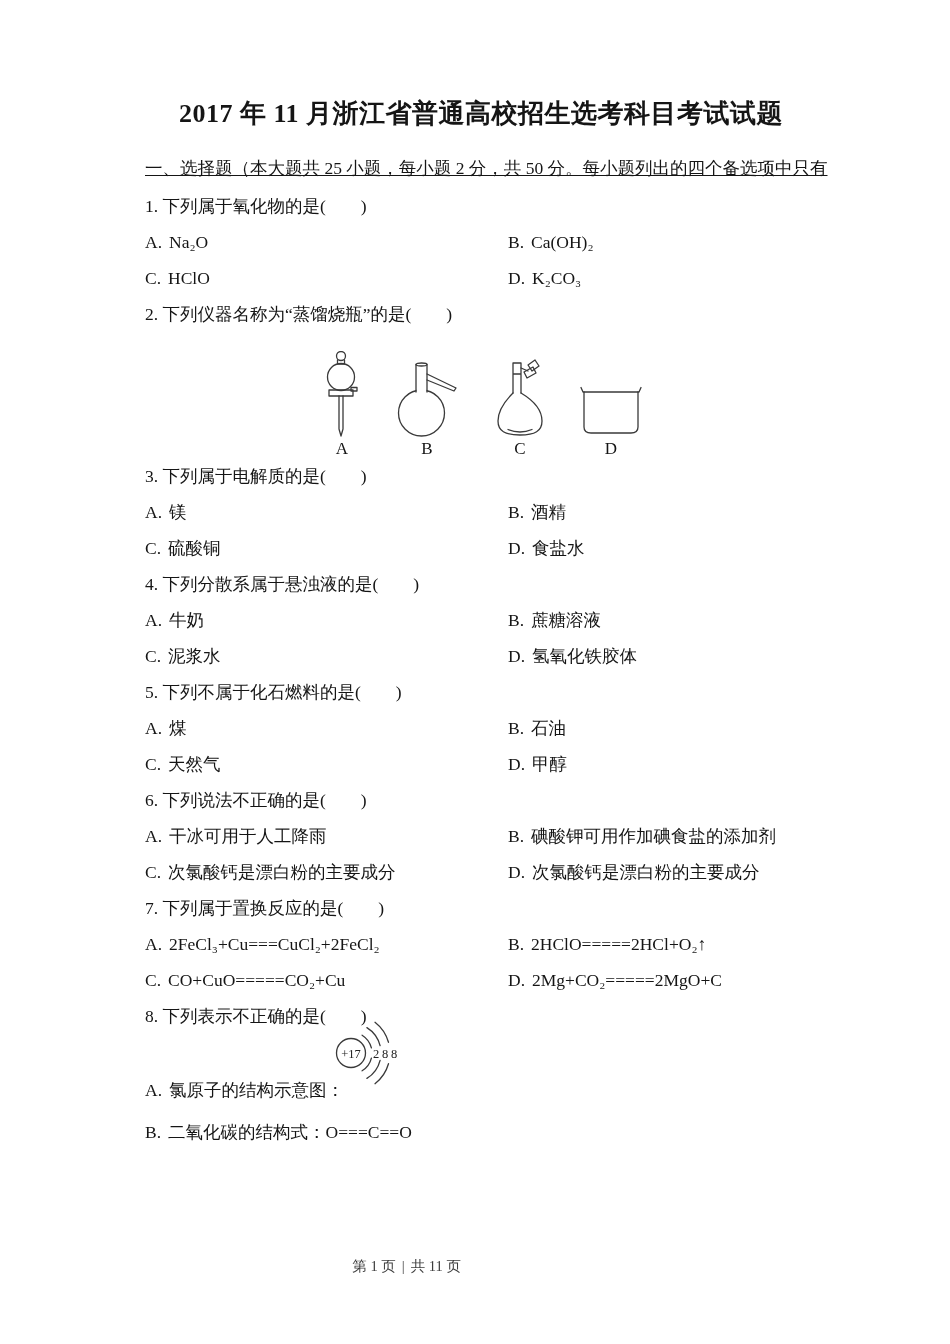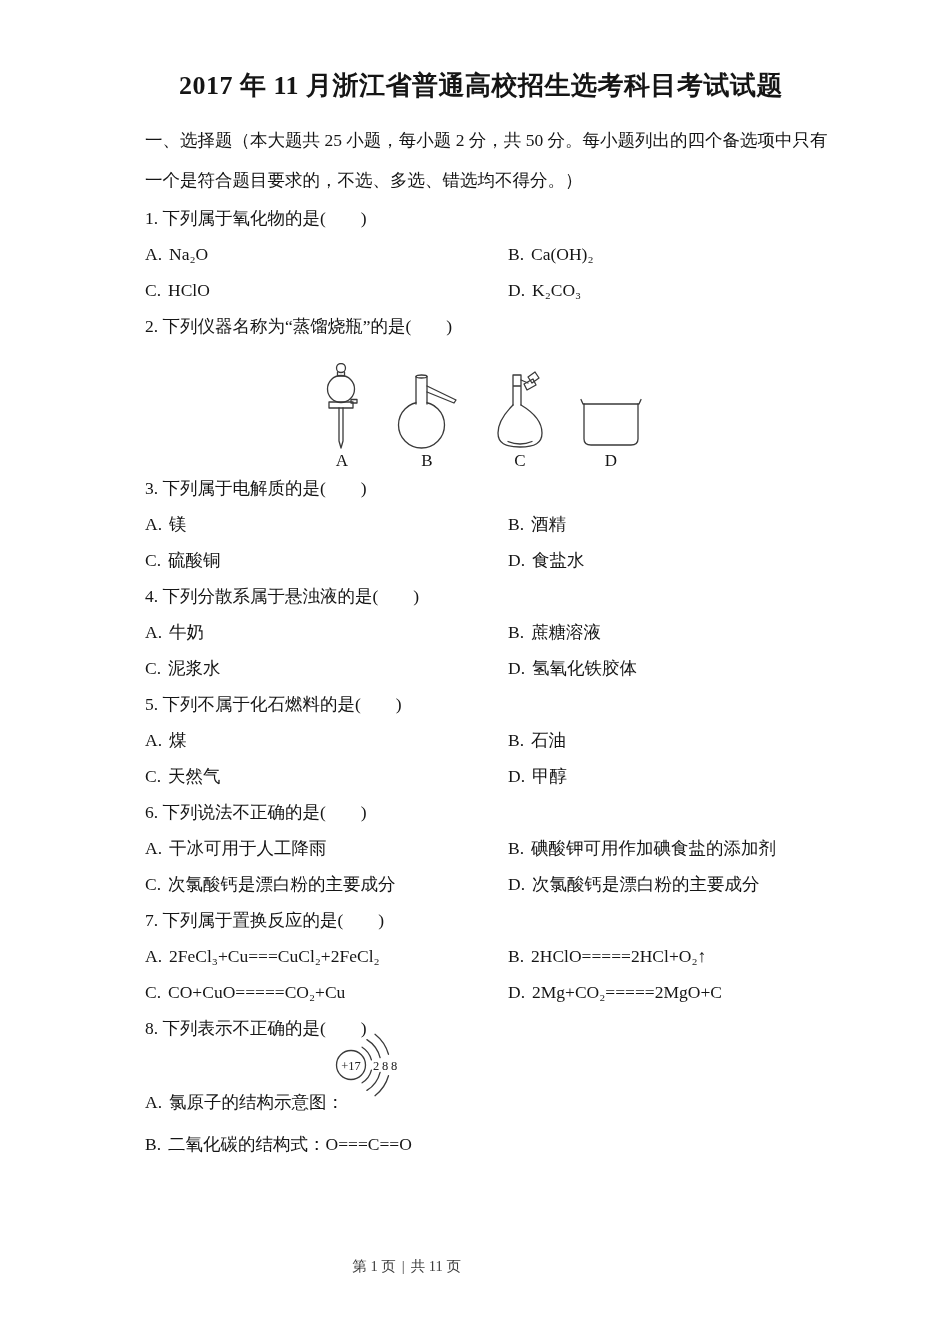--- a/index.html
+++ b/index.html
@@ -3,24 +3,24 @@
 <meta charset="utf-8">
 <style>
   html,body{margin:0;padding:0;}
   body{
     width:950px;height:1344px;position:relative;overflow:hidden;
     background:#ffffff;color:#151515;
     font-family:"Liberation Serif","DejaVu Serif",serif;
   }
   .content{position:absolute;left:145px;top:0;width:672px;}
   .title{
-    margin-top:68px;font-size:26px;font-weight:700;text-align:center;
+    margin-top:96px;font-size:26px;font-weight:700;text-align:center;
     line-height:36px;letter-spacing:0.5px;white-space:pre;
   }
-  .intro{margin-top:16px;}
+  .intro{margin-top:16px;text-decoration:underline;}
   .intro-line{line-height:40px;font-size:17.5px;white-space:pre;}
   .row{height:36px;display:flex;align-items:center;font-size:17.5px;white-space:pre;}
   .col-l{width:363px;display:flex;align-items:baseline;}
   .col-r{flex:1;display:flex;align-items:baseline;}
   .opt-text{margin-left:7px;}
   .stem{white-space:pre;}
   
   .apparatus{height:126px;display:flex;justify-content:center;align-items:flex-end;gap:30px;}
   .app-item{display:flex;flex-direction:column;align-items:center;}
   .app-label{font-size:17px;line-height:19px;margin-top:2px;}
@@ -40,21 +40,20 @@
 </style>
 </head>
 <body>
 
 <div class="content">
 
   <div class="title">2017 年 11 月浙江省普通高校招生选考科目考试试题</div>
 
   <div class="intro">
     <div class="intro-line">一、选择题（本大题共 25 小题，每小题 2 分，共 50 分。每小题列出的四个备选项中只有</div>
-    <div class="intro-line">一个是符合题目要求的，不选、多选、错选均不得分。）</div>
   </div>
 
   <div class="row">
     <span class="stem">1. 下列属于氧化物的是(        )</span>
   </div>
   <div class="row">
     <div class="col-l">
       <span>A.</span>
       <span class="opt-text">Na₂O</span>
     </div>

